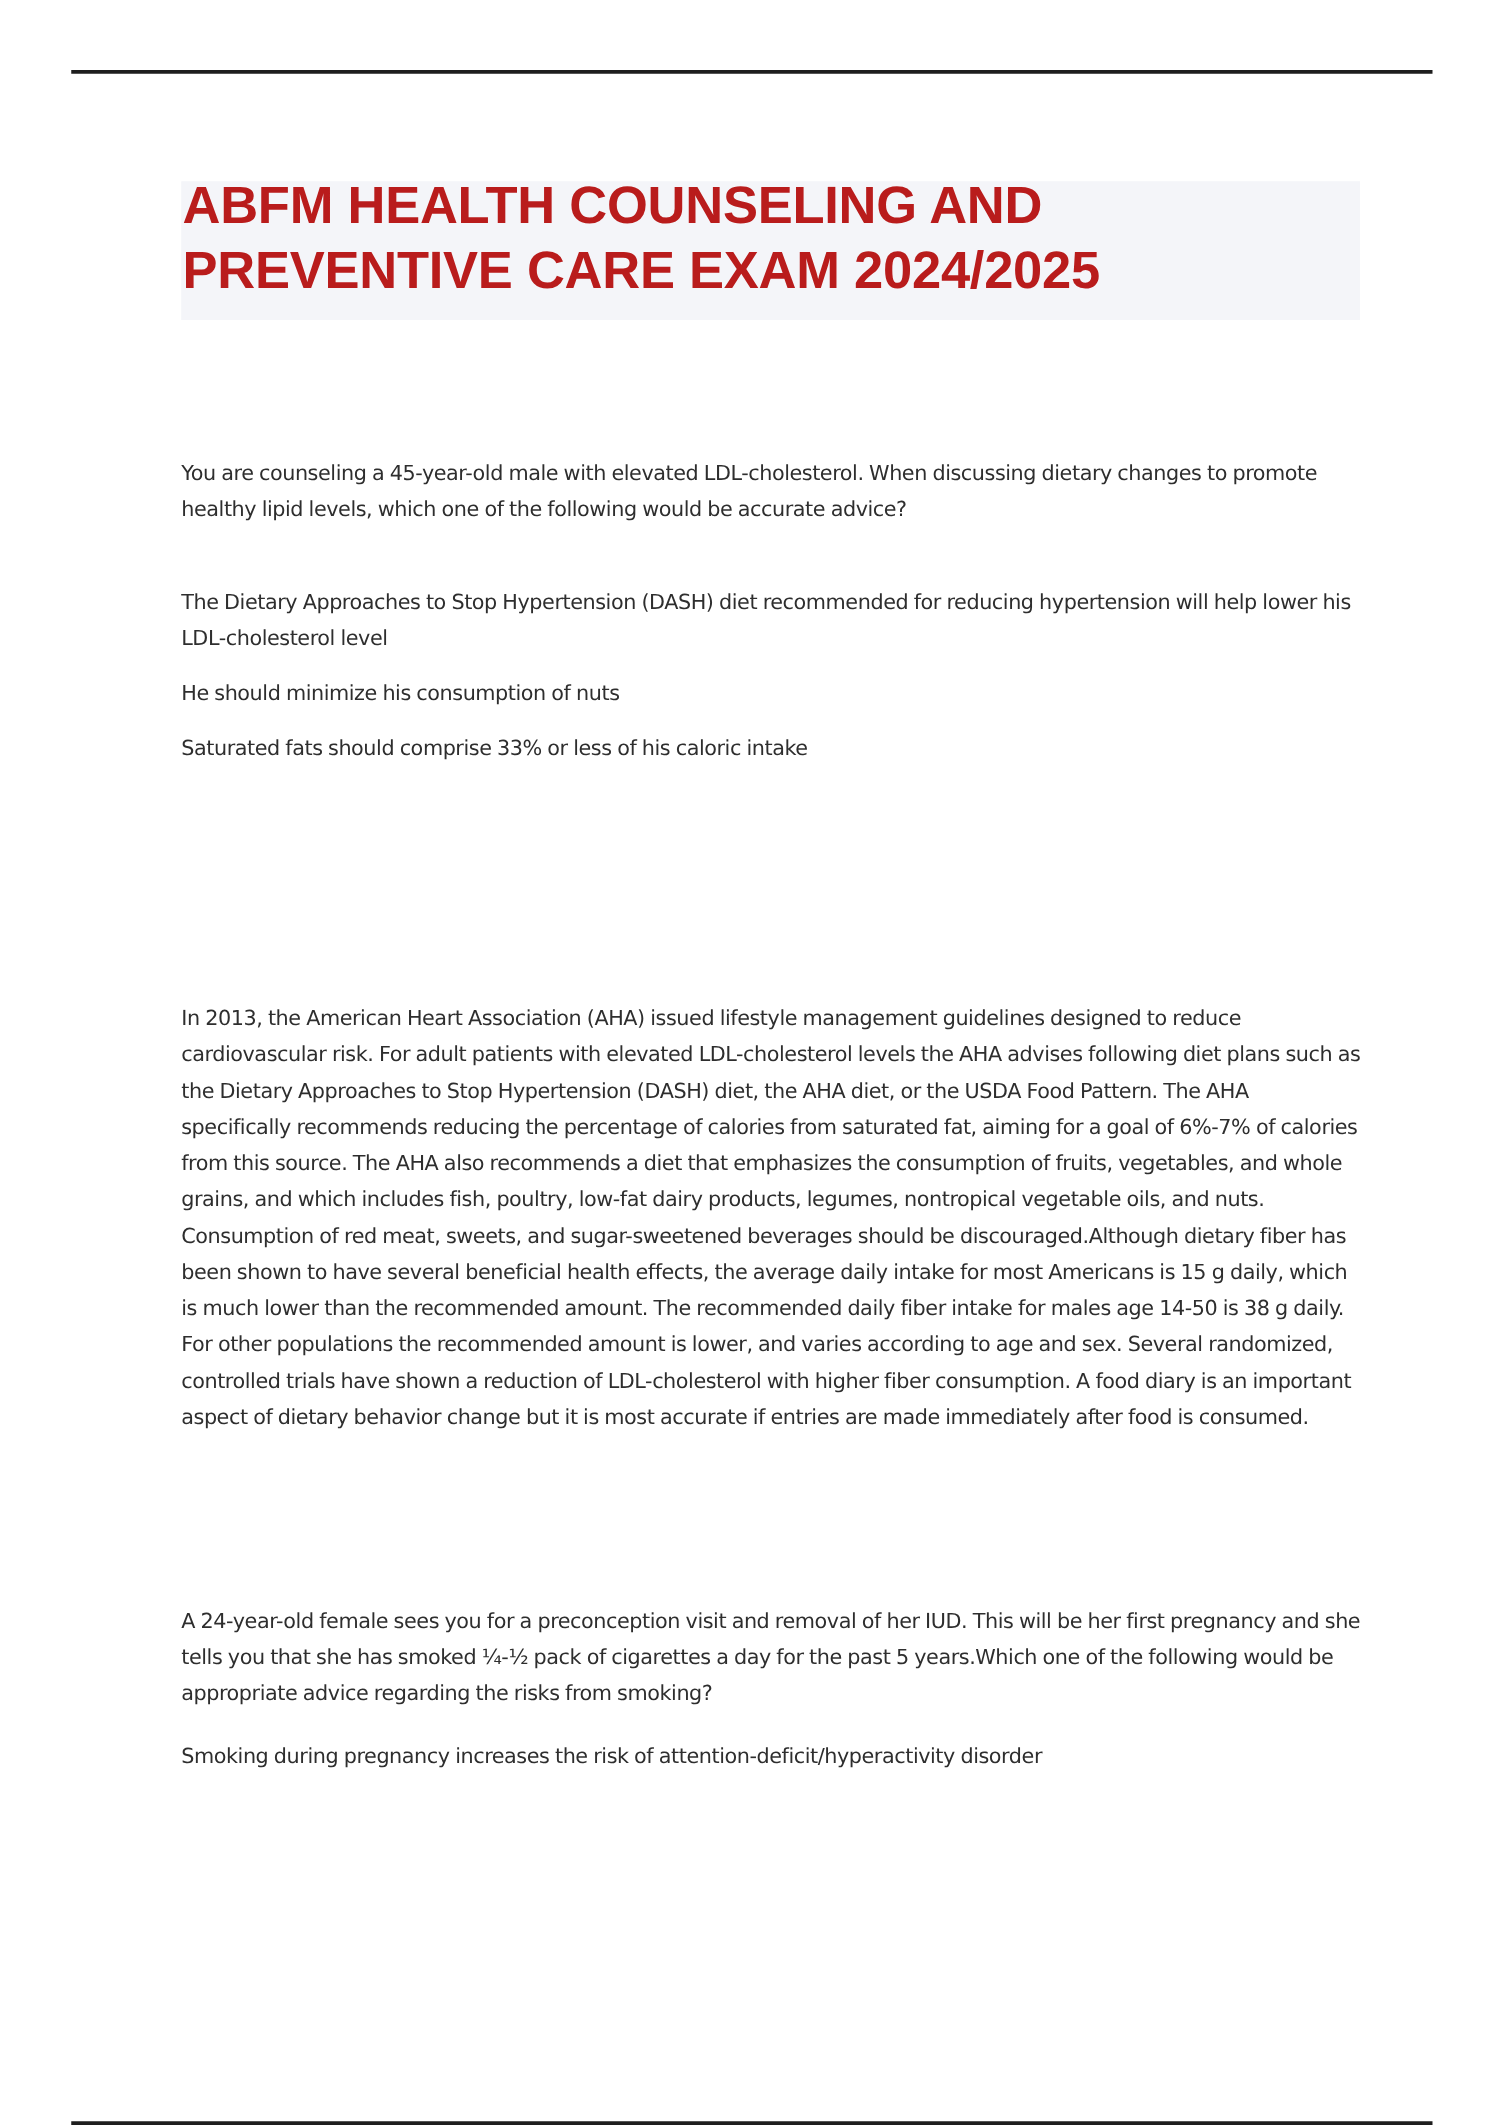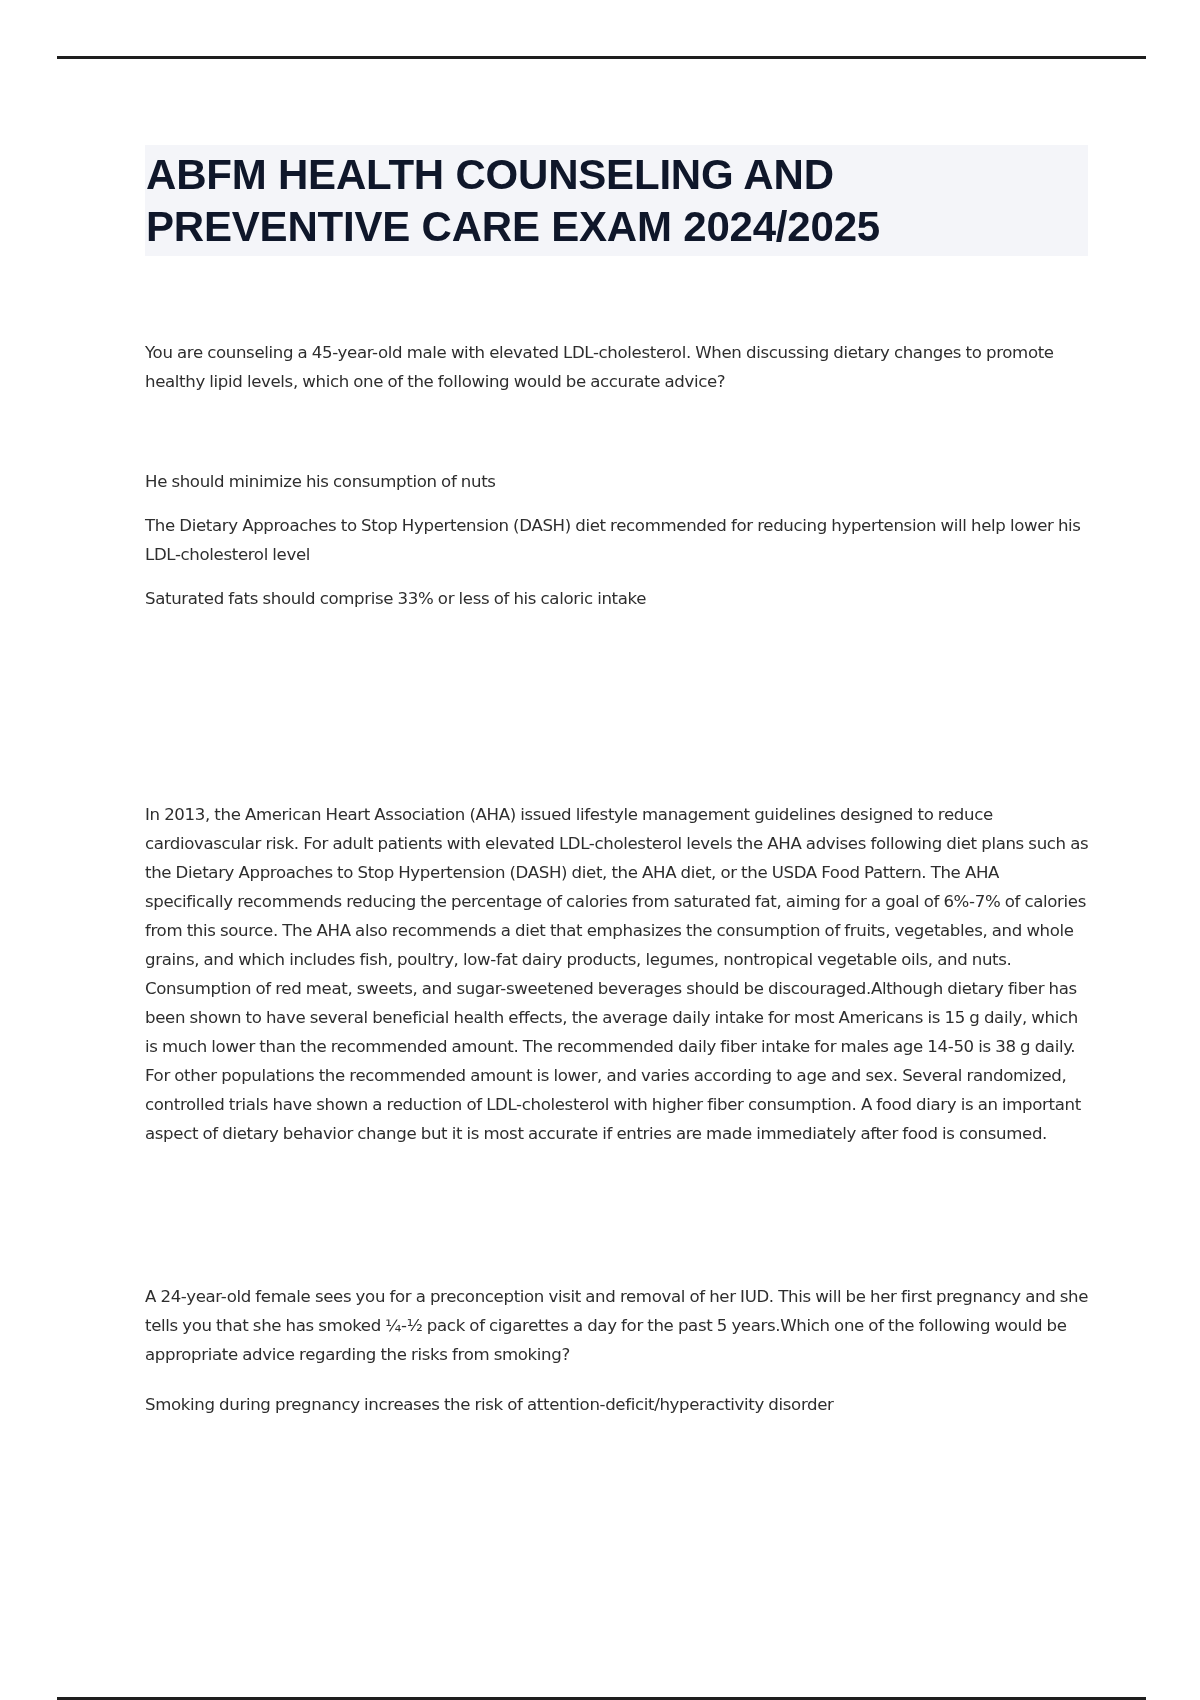--- a/index.html
+++ b/index.html
@@ -29,67 +29,67 @@
       position: absolute;
       left: 145px;
       top: 145px;
       width: 943px;
       height: 111px;
       background: #f4f5f9;
     }
     .title {
       position: absolute;
       left: 146px;
-      top: 149px;
+      top: 138px;
       margin: 0;
       font-family: "Liberation Sans", "DejaVu Sans", sans-serif;
       font-weight: bold;
       font-size: 42px;
       line-height: 52px;
-      color: #0f172a;
+      color: #b91c1c;
       letter-spacing: -0.2px;
       width: 960px;
     }
 
     .content {
       position: absolute;
       left: 145px;
       width: 945px;
       font-family: "DejaVu Sans", "Liberation Sans", sans-serif;
       font-size: 16.6px;
       line-height: 29px;
       color: #2e2e2e;
       letter-spacing: -0.35px;
       word-spacing: -0.5px;
     }
     .content p {
       margin: 0;
     }
-    .q1 { top: 338px; }
+    .q1 { top: 364px; }
     .opts1 { top: 467px; }
     .opts1 p { margin-bottom: 15px; }
     .expl { top: 800px; }
     .q2 { top: 1238px; margin-top: 44px; }
     .opts2 { top: 1390px; }
   </style>
 </head>
 <body>
 
 <div class="rule top"></div>
 
 <div class="title-block"></div>
 <h1 class="title">ABFM HEALTH COUNSELING AND PREVENTIVE CARE EXAM 2024/2025</h1>
 
 <div class="content q1">
   <p>You are counseling a 45-year-old male with elevated LDL-cholesterol. When discussing dietary changes to promote healthy lipid levels, which one of the following would be accurate advice?</p>
 </div>
 
 <div class="content opts1">
+  <p>The Dietary Approaches to Stop Hypertension (DASH) diet recommended for reducing hypertension will help lower his LDL-cholesterol level</p>
   <p>He should minimize his consumption of nuts</p>
-  <p>The Dietary Approaches to Stop Hypertension (DASH) diet recommended for reducing hypertension will help lower his LDL-cholesterol level</p>
   <p>Saturated fats should comprise 33% or less of his caloric intake</p>
 </div>
 
 <div class="content expl">
   <p>In 2013, the American Heart Association (AHA) issued lifestyle management guidelines designed to reduce cardiovascular risk. For adult patients with elevated LDL-cholesterol levels the AHA advises following diet plans such as the Dietary Approaches to Stop Hypertension (DASH) diet, the AHA diet, or the USDA Food Pattern. The AHA specifically recommends reducing the percentage of calories from saturated fat, aiming for a goal of 6%-7% of calories from this source. The AHA also recommends a diet that emphasizes the consumption of fruits, vegetables, and whole grains, and which includes fish, poultry, low-fat dairy products, legumes, nontropical vegetable oils, and nuts. Consumption of red meat, sweets, and sugar-sweetened beverages should be discouraged.Although dietary fiber has been shown to have several beneficial health effects, the average daily intake for most Americans is 15 g daily, which is much lower than the recommended amount. The recommended daily fiber intake for males age 14-50 is 38 g daily. For other populations the recommended amount is lower, and varies according to age and sex. Several randomized, controlled trials have shown a reduction of LDL-cholesterol with higher fiber consumption. A food diary is an important aspect of dietary behavior change but it is most accurate if entries are made immediately after food is consumed.</p>
 </div>
 
 <div class="content q2">
   <p>A 24-year-old female sees you for a preconception visit and removal of her IUD. This will be her first pregnancy and she tells you that she has smoked ¼-½ pack of cigarettes a day for the past 5 years.Which one of the following would be appropriate advice regarding the risks from smoking?</p>
 </div>

